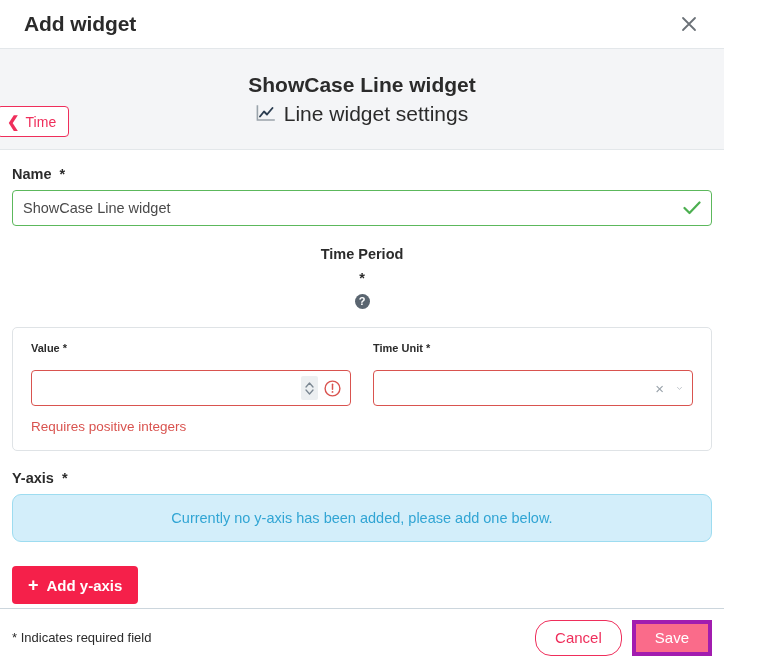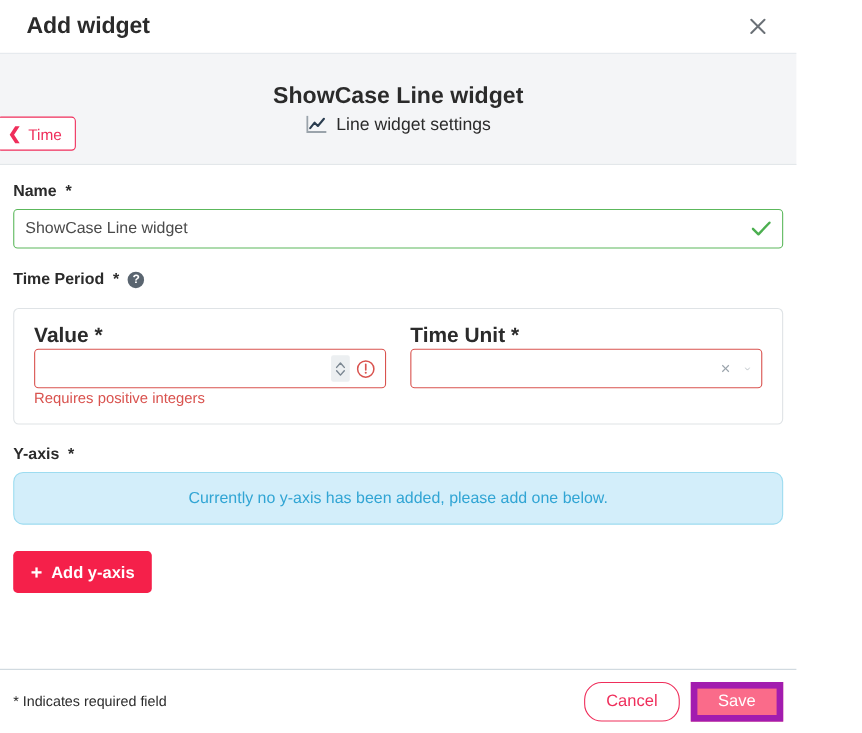--- a/index.html
+++ b/index.html
@@ -75,21 +75,21 @@
   }
   .back-btn .chev { font-size: 15px; font-weight: bold; line-height: 1; }
   .widget-title {
     font-size: 21px;
     font-weight: bold;
     color: #2b2b2b;
     margin: 0 0 5px 0;
     text-align: center;
   }
   .widget-sub {
-    font-size: 16px;
+    font-size: 21px;
     color: #2b2b2b;
     display: flex;
     align-items: center;
     gap: 9px;
   }
   .chart-icon { display: block; }
 
   
   .body {
     flex: 1 1 auto;
@@ -145,24 +145,24 @@
   .fieldset {
     margin-top: 18px;
     border: 1px solid #dfe3e6;
     border-radius: 5px;
     padding: 14px 18px 16px 18px;
     display: flex;
     gap: 22px;
   }
   .col { flex: 1 1 0; min-width: 0; }
   .col-label {
-    font-size: 19px;
-    font-weight: bold;
-    color: #2b2b2b;
-    margin-bottom: 0;
+    font-size: 11px;
+    font-weight: bold;
+    color: #2b2b2b;
+    margin-bottom: 16px;
   }
   .ctrl-err {
     position: relative;
     height: 36px;
     border: 1px solid #d9534f;
     border-radius: 4px;
     background: #ffffff;
     display: flex;
     align-items: center;
     justify-content: flex-end;
@@ -185,21 +185,21 @@
     color: #9aa3ab;
     font-size: 15px;
     line-height: 1;
     cursor: pointer;
     padding: 0 3px;
   }
   .caret-down { cursor: pointer; padding: 0 4px; display: block; }
   .err-msg {
     color: #d9534f;
     font-size: 13.5px;
-    margin-top: 1px;
+    margin-top: 13px;
   }
 
   
   .yaxis-block { margin-top: 19px; }
   .alert-info {
     background: #d3eefa;
     border: 1px solid #9ddcf0;
     border-radius: 9px;
     color: #31a5d4;
     font-size: 14.5px;
@@ -247,21 +247,21 @@
     border-radius: 16px;
     font-size: 15px;
     font-family: "Liberation Sans", sans-serif;
     cursor: pointer;
     margin-right: 10px;
   }
   .btn-save {
     height: 36px;
     padding: 0 19px;
     background: #fa6b8a;
-    border: 6px solid #a21caf;
+    border: 4px solid #a21caf;
     color: #ffffff;
     border-radius: 0;
     font-size: 15px;
     font-family: "Liberation Sans", sans-serif;
     cursor: default;
   }
 </style>
 </head>
 <body>
 
@@ -297,21 +297,21 @@
       <span>Name</span>
       <span class="req">*</span>
     </div>
     <div class="input-wrap">
       <input class="text-input" type="text" value="ShowCase Line widget" style="">
       <svg class="valid-check" width="18" height="14" viewBox="0 0 18 14" aria-hidden="true">
         <path d="M1.5 7 L6.5 12 L16.5 1.5" stroke="#4caf50" stroke-width="2.2" fill="none" stroke-linecap="round" stroke-linejoin="round"></path>
       </svg>
     </div>
 
-    <div class="field-label" style="margin-top:20px;">
+    <div class="field-label" style="margin-top:20px;flex-direction:column;">
       <span>Time Period</span>
       <span class="req">*</span>
       <span class="help-icon">?</span>
     </div>
 
     <div class="fieldset">
 
       <div class="col">
         <div class="col-label">
           <span>Value</span>

